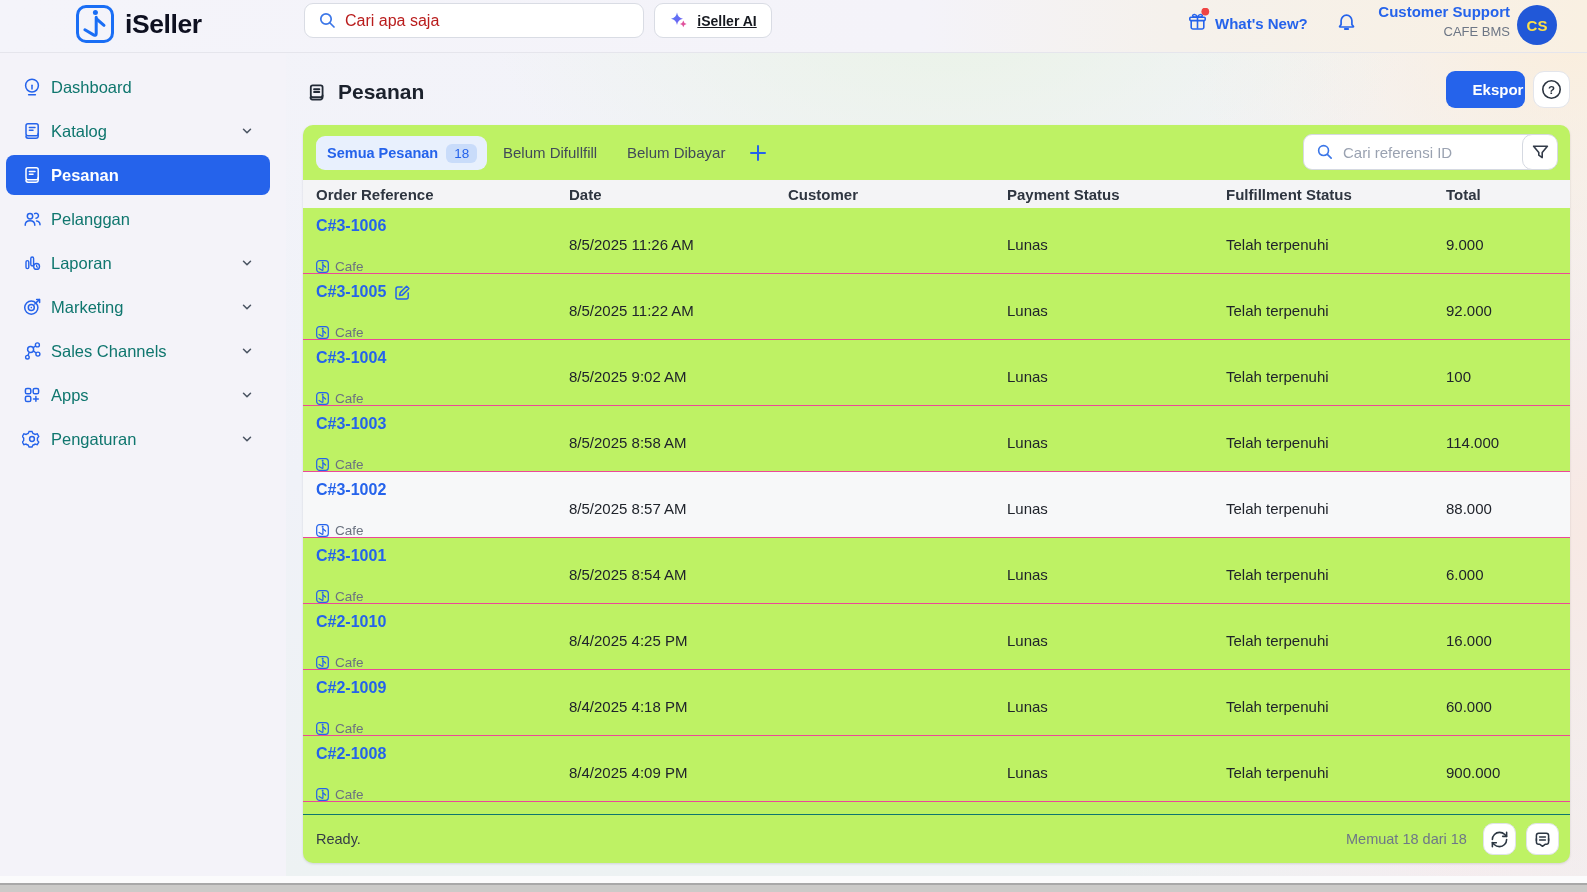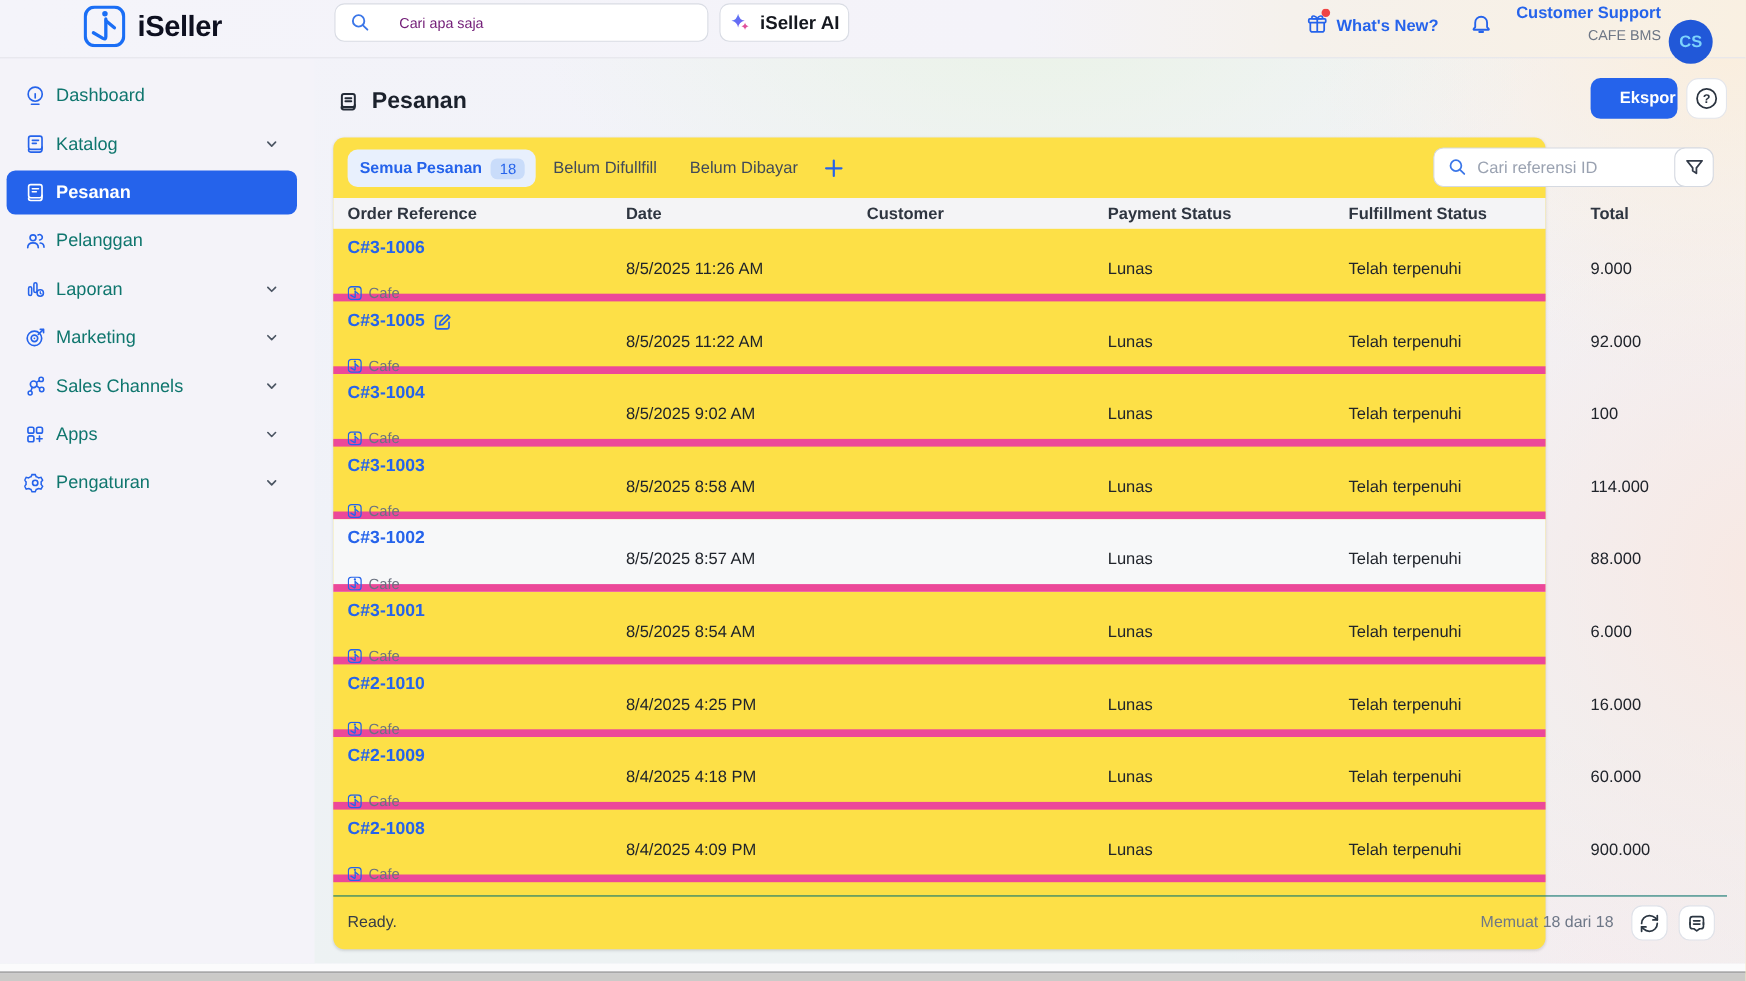--- a/index.html
+++ b/index.html
@@ -19,71 +19,71 @@
 
   
   .topbar { position:absolute; left:0; top:0; width:1587px; height:53px;
     background:linear-gradient(90deg,#f4f4fa 0%,#f4f3f9 58%,#f5f1ec 74%,#f9f0e2 100%);
     border-bottom:1px solid #e5e5ec; z-index:5; }
   .logoicon { position:absolute; left:76px; top:5px; }
   .logotext { position:absolute; left:125px; top:9px; font-size:26.5px; font-weight:700; color:#0e1020; letter-spacing:-0.4px; }
   .topsearch { position:absolute; left:304px; top:3px; width:340px; height:35px; background:#fff;
     border:1px solid #d9dce4; border-radius:9px; display:flex; align-items:center; }
   .topsearch svg { margin-left:13px; }
-  .topsearch .ph { margin-left:26px; font-size:13px; color:#701a75; }
+  .topsearch .ph { margin-left:8px; font-size:16px; color:#b91c1c; }
   .aibtn { position:absolute; left:654px; top:3px; width:118px; height:35px; background:#fff;
     border:1px solid #d9dce4; border-radius:9px; display:flex; align-items:center; justify-content:center; gap:8px; }
-  .aibtn span { font-size:17px; font-weight:600; color:#15181f; }
+  .aibtn span { font-size:14px; font-weight:600; color:#15181f;text-decoration:underline; }
   .whatsnew { position:absolute; left:1186px; top:8px; display:flex; align-items:flex-start; gap:5px; }
   .whatsnew .txt { font-size:15px; font-weight:700; color:#2563eb; }
   .bell { position:absolute; left:1338px; top:12px; }
   .custsup { position:absolute; left:1330px; top:4px; width:180px; text-align:right; }
   .custsup .l1 { font-size:15px; font-weight:700; color:#2563eb; line-height:16px; }
   .custsup .l2 { font-size:13px; color:#6d7685; line-height:17px; margin-top:3px; }
-  .avatar { position:absolute; left:1517px; top:18px; width:40px; height:40px; border-radius:50%;
-    background:#2158d8; color:#7dd3fc; font-size:15px; font-weight:700; display:flex; align-items:center; justify-content:center; }
+  .avatar { position:absolute; left:1517px; top:5px; width:40px; height:40px; border-radius:50%;
+    background:#2158d8; color:#fde047; font-size:15px; font-weight:700; display:flex; align-items:center; justify-content:center; }
 
   
   .sidebar { position:absolute; left:0; top:53px; width:286px; height:823px; background:#f4f3f9; z-index:4; }
   .mi { position:absolute; left:6px; width:264px; height:40px; border-radius:8px; display:flex; align-items:center; }
   .mi svg { margin-left:16px; flex:none; }
   .mi .lbl { margin-left:9px; font-size:16.5px; color:#0f766e; }
   .mi .chev { position:absolute; right:17px; top:14px; }
   .mi.active { background:#2563eb; }
   .mi.active .lbl { color:#fff; font-weight:600; }
 
   
   .pagetitle { position:absolute; left:307px; top:80px; display:flex; align-items:center; z-index:2; }
   .pagetitle .t { margin-left:12px; font-size:21px; font-weight:700; color:#1b212c; }
   .ekspor { position:absolute; left:1446px; top:71px; width:79px; height:37px; background:#2563eb; border-radius:9px;
     color:#fff; font-size:15px; font-weight:600; display:flex; align-items:center; justify-content:center; z-index:2;padding-left:25px; }
   .helpbtn { position:absolute; left:1533px; top:71px; width:37px; height:37px; background:#fff; border:1px solid #e3e5eb;
     border-radius:11px; display:flex; align-items:center; justify-content:center; z-index:2; }
 
   
-  .card { position:absolute; left:303px; top:125px; width:1102px; height:738px; background:#fde047; border-radius:10px;
+  .card { position:absolute; left:303px; top:125px; width:1267px; height:738px; background:#bef264; border-radius:10px;
     box-shadow:0 1px 2px rgba(16,24,40,.05), 0 1px 3px rgba(16,24,40,.08); z-index:2; }
   .tabs { position:relative; height:55px; }
   .pill { position:absolute; left:13px; top:11px; height:34px; background:#e8f0fd; border-radius:9px;
     display:flex; align-items:center; padding:0 10px 0 11px; }
   .pill .t { font-size:14.5px; font-weight:600; color:#2563eb; }
   .pill .badge { margin-left:8px; background:#c9dcfa; border-radius:6px; padding:2px 8px; font-size:13.5px; color:#2563eb; }
   .tabA { position:absolute; top:0; height:55px; display:flex; align-items:center; font-size:15px; color:#414a58; }
   .plusbtn { position:absolute; left:446px; top:19px; }
   .cardsearch { position:absolute; left:1000px; top:9px; width:251px; height:36px; border:1px solid #d5d9e1; border-radius:9px;
     display:flex; align-items:center; background:#fff; }
   .cardsearch svg { margin-left:12px; }
   .cardsearch .ph { margin-left:9px; font-size:15px; color:#9aa2b1; }
   .filterbtn { position:absolute; left:1219px; top:9px; width:36px; height:36px; border:1px solid #d5d9e1; border-radius:10px;
     display:flex; align-items:center; justify-content:center; background:#fff; }
 
   .thead { height:28px; background:#f4f4f6; display:grid; grid-template-columns:253px 219px 219px 219px 220px 137px;
     align-items:center; }
   .thead div { padding-left:13px; font-size:15px; font-weight:700; color:#2e3540; }
-  .row { height:66px; border-bottom:7px solid #ec4899; display:grid; grid-template-columns:253px 219px 219px 219px 220px 137px; }
+  .row { height:66px; border-bottom:1px solid #ec4899; display:grid; grid-template-columns:253px 219px 219px 219px 220px 137px; }
   .row > div { padding-left:13px; padding-top:7px; display:flex; align-items:center; font-size:15px; color:#20242b; }
   .row .c1 { flex-direction:column; align-items:flex-start; justify-content:center; padding-top:9px; }
   .ref { font-size:16px; font-weight:600; color:#2563eb; display:flex; align-items:center; gap:8px; }
   .cafe { margin-top:24px; display:flex; align-items:center; gap:6px; font-size:13.5px; color:#6b7280;justify-content:space-between; }
   .footer { position:absolute; left:0; bottom:0; width:1267px; height:49px; border-top:1px solid #0f766e;
     display:flex; align-items:center; }
   .footer .ready { margin-left:13px; font-size:14.5px; color:#353c47; }
   .footer .load { position:absolute; left:1043px; font-size:14.5px; color:#6e7787; }
   .fbtn { position:absolute; top:8px; width:33px; height:32px; border:1px solid #dfe2e9; border-radius:10px;
     display:flex; align-items:center; justify-content:center; background:#fff; }

